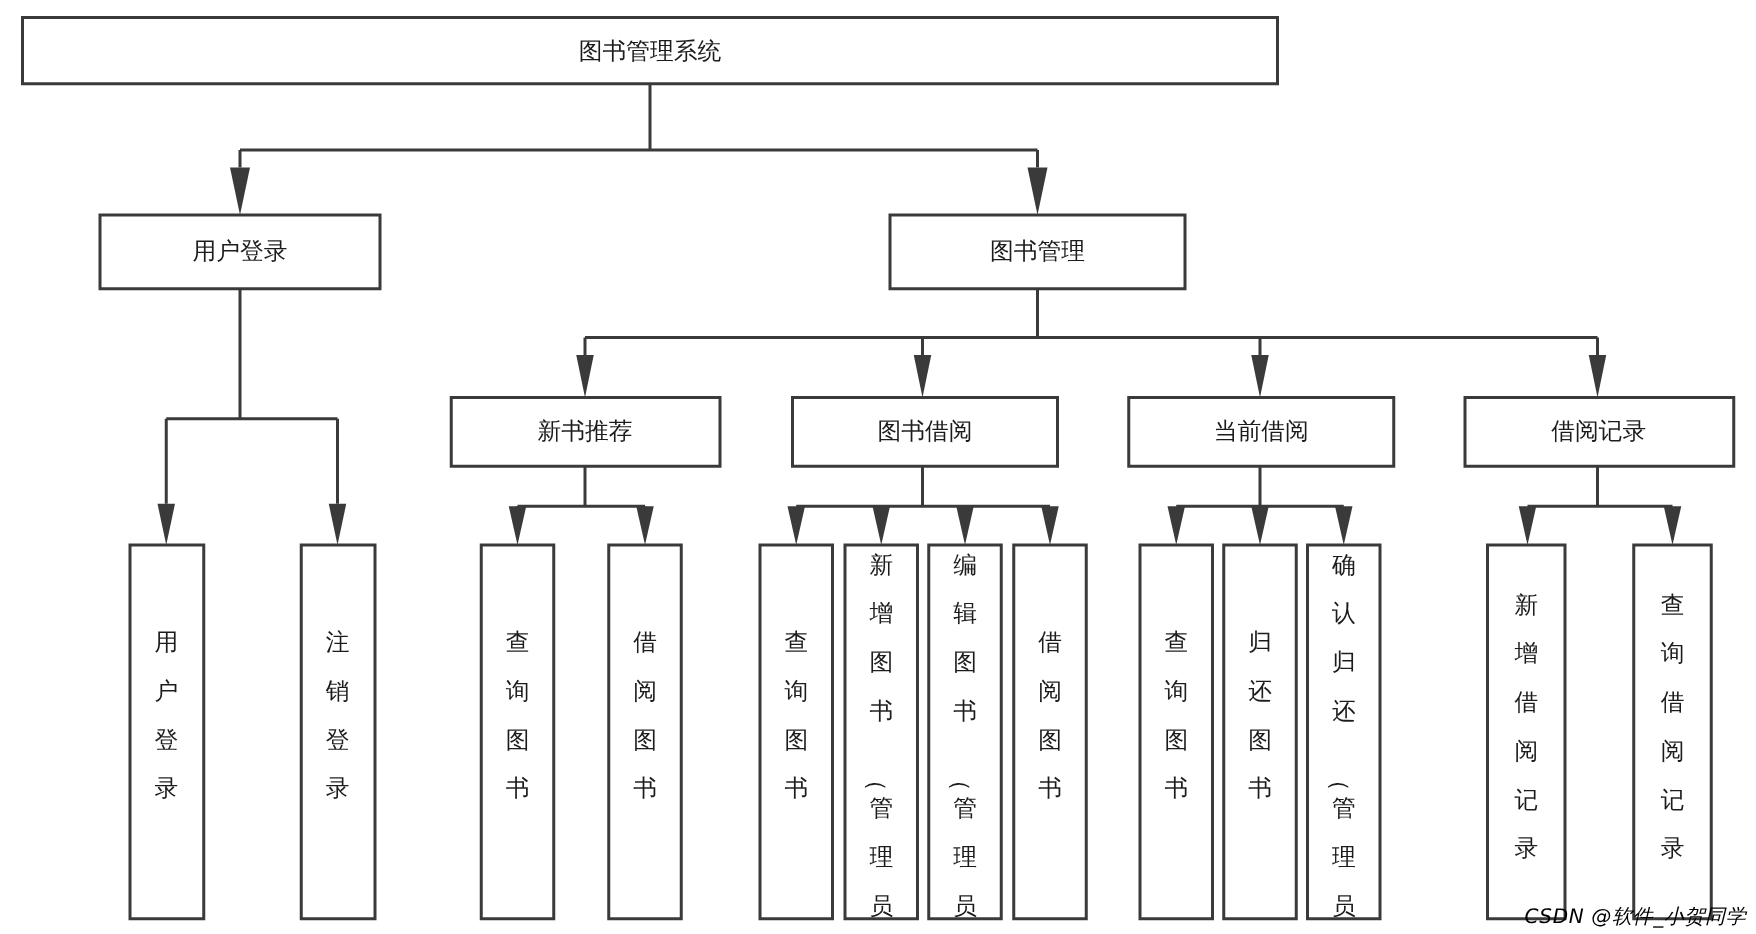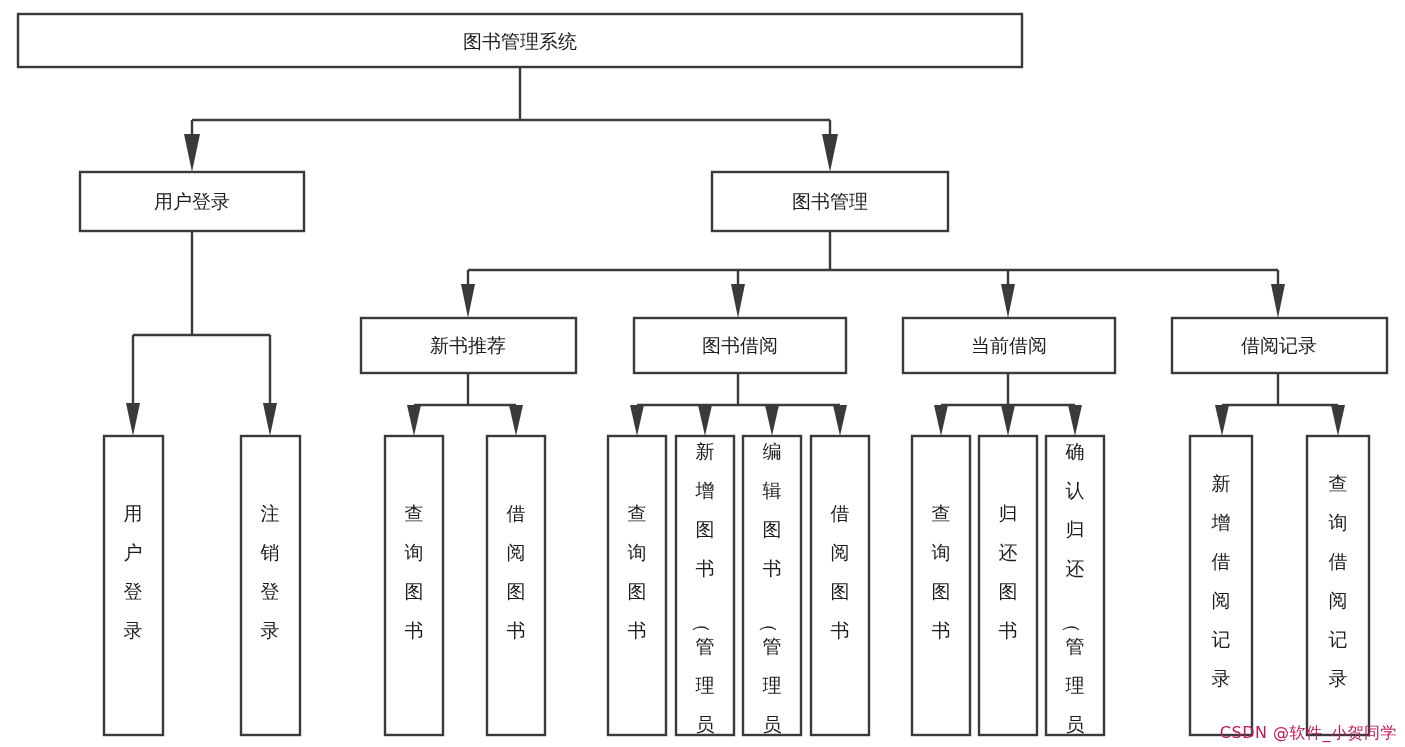--- a/index.html
+++ b/index.html
@@ -53,24 +53,25 @@
     font-size: 19px;
     fill: #1c1c1c;
     text-anchor: middle;
   }
   .watermark {
     position: absolute;
     right: 8px;
     bottom: 3px;
     font-family: "DejaVu Sans", "Liberation Sans", sans-serif;
     font-size: 16px;
-    color: #be185d;
+    color: #000000;
     letter-spacing: 0.5px;
     white-space: nowrap;
     user-select: none;
+    font-style: italic;
   }
 </style>
 </head>
 <body>
 
 <div id="diagram-root">
 
   <svg id="tree-svg" viewBox="0 0 1405 747">
 
     <g>

